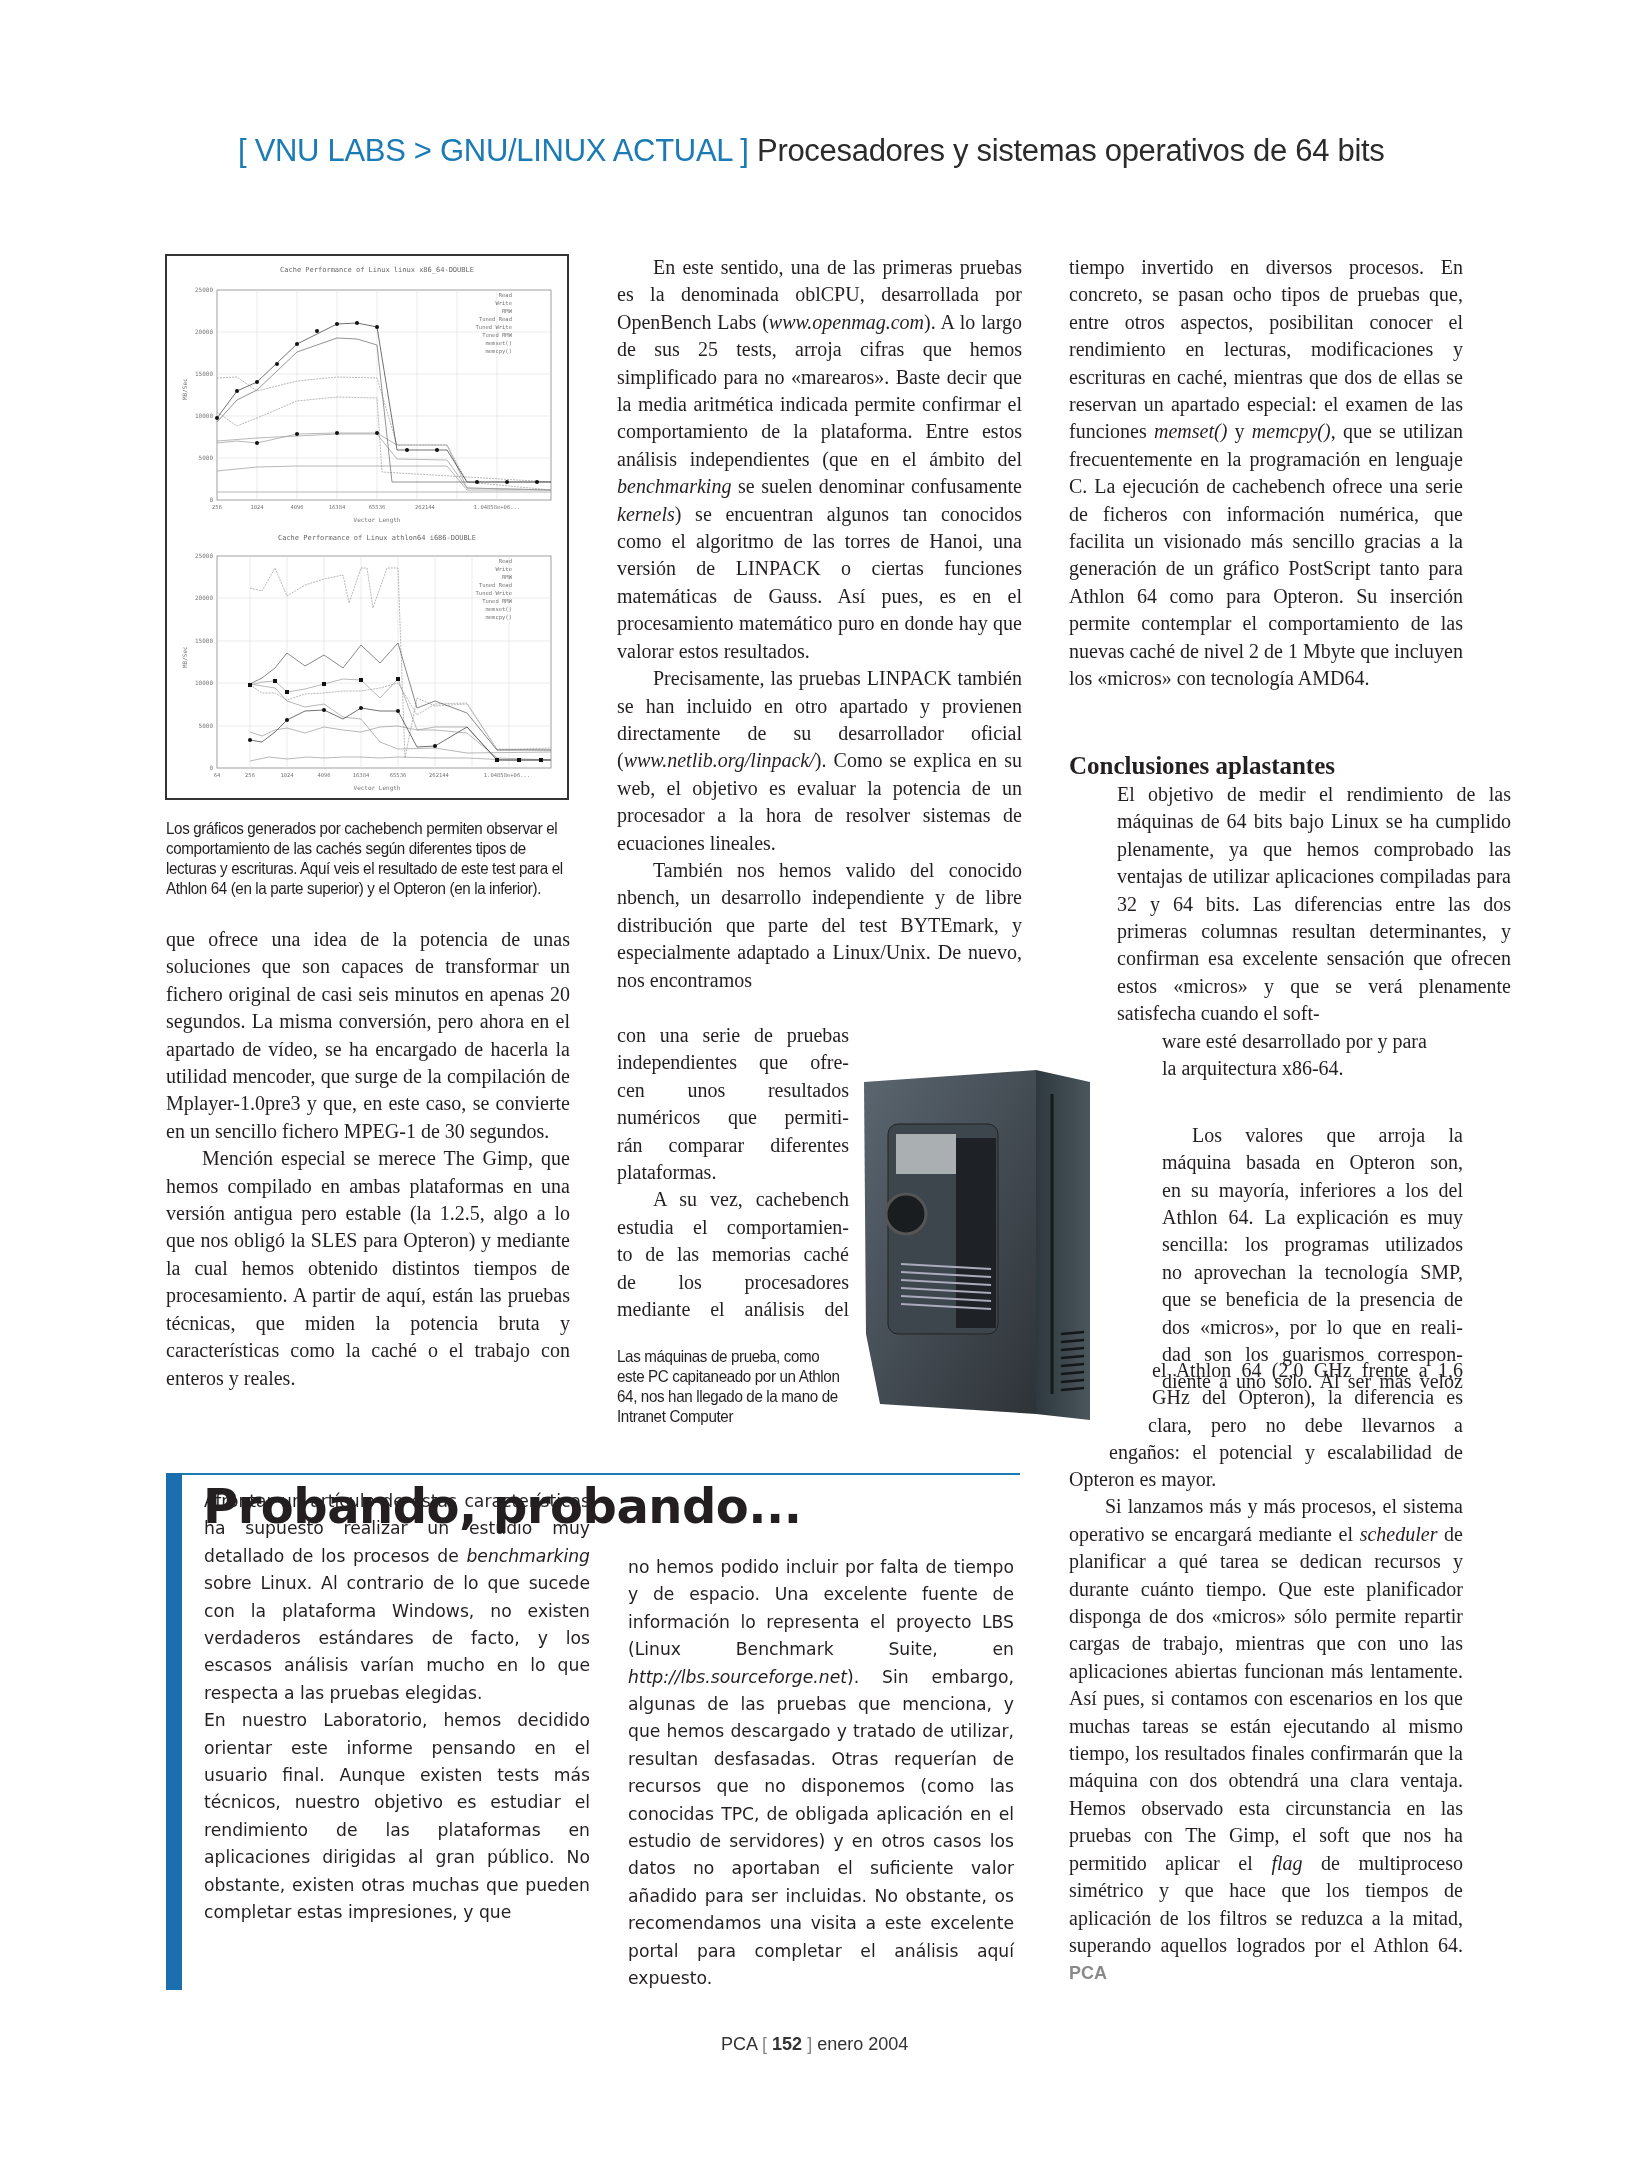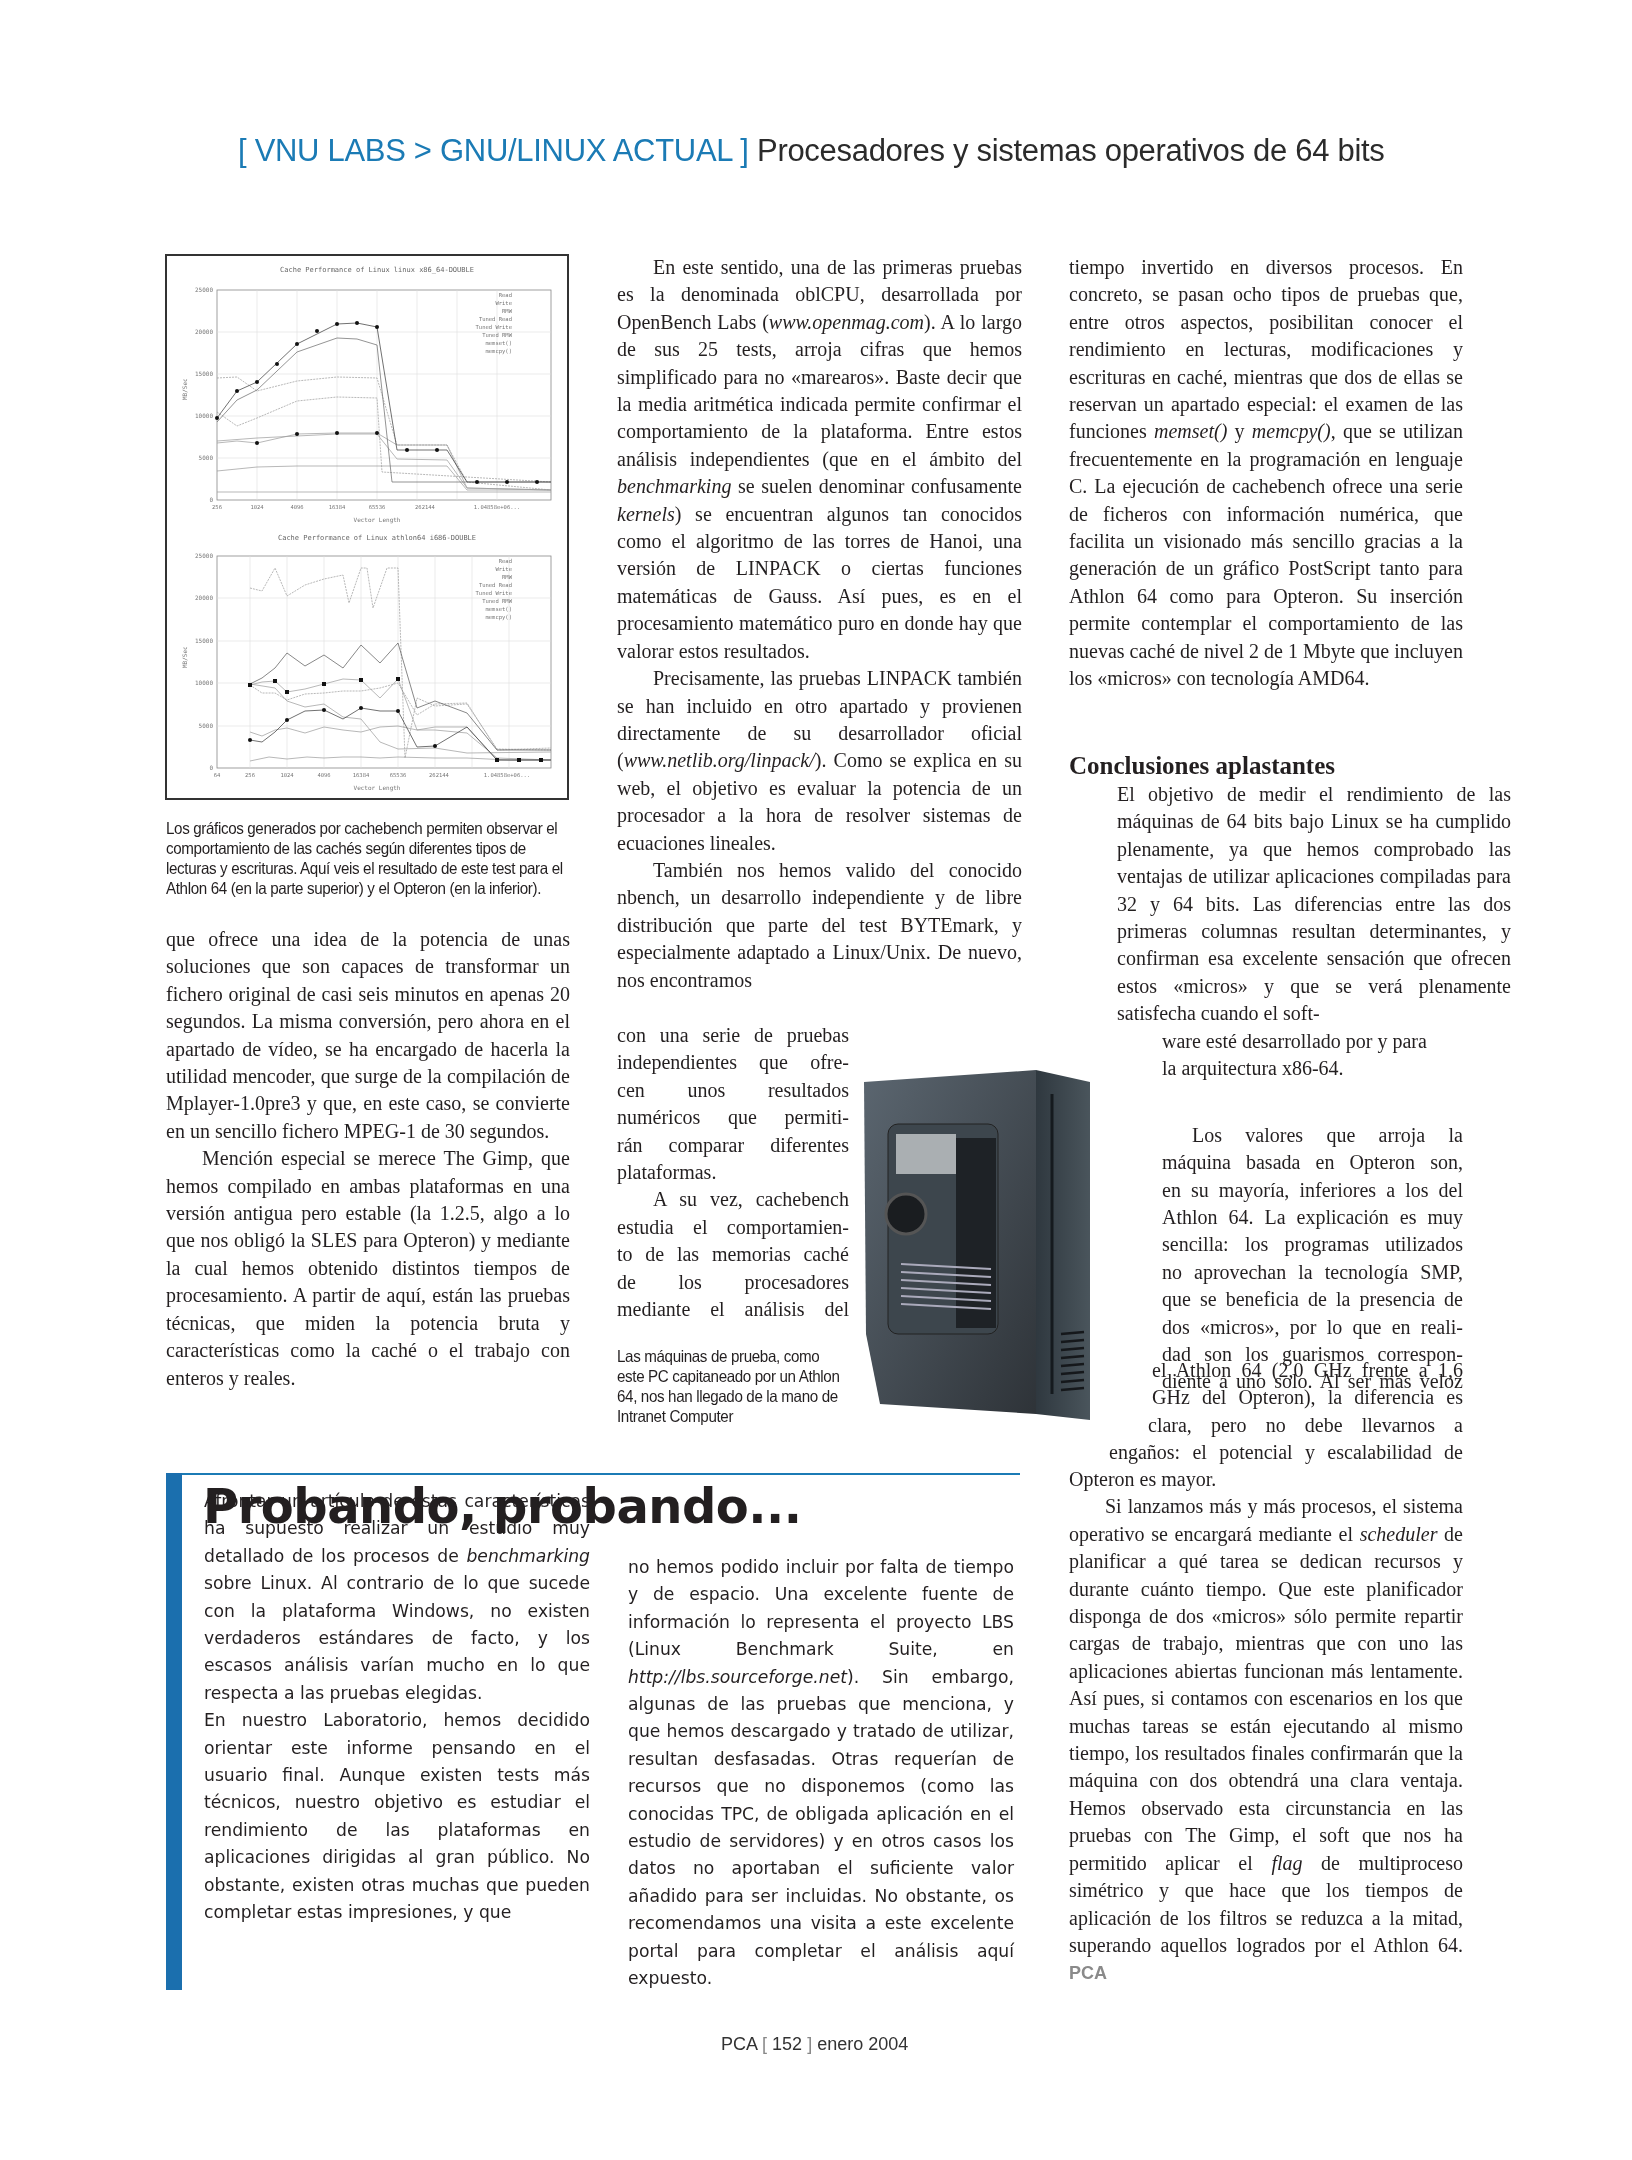--- a/index.html
+++ b/index.html
@@ -58,21 +58,21 @@
     position: absolute; left: 1069px; top: 752px; font-family: "Liberation Serif", "DejaVu Serif", serif;
     font-weight: bold; font-size: 25px; color: #231f20; white-space: nowrap;
   }
   .pca-sig { font-family: "Liberation Sans", sans-serif; font-weight: bold; color: #8a8a8a; font-size: 18px; }
 
   .footer {
     position: absolute; left: 721px; top: 2034px; font-family: "Liberation Sans", "DejaVu Sans", sans-serif;
     font-size: 18px; color: #333; white-space: nowrap;
   }
   .footer .br { color: #888; }
-  .footer .num { font-weight: normal; }
+  .footer .num { font-weight: bold; }
   .jline { display: block; text-align: justify; text-align-last: justify; white-space: normal; }
 </style>
 </head>
 <body>
 
 <div class="header">
   <span class="section">[ VNU LABS &gt; GNU/LINUX ACTUAL ]</span>
   <span class="title">Procesadores y sistemas operativos de 64 bits</span>
 </div>
 

